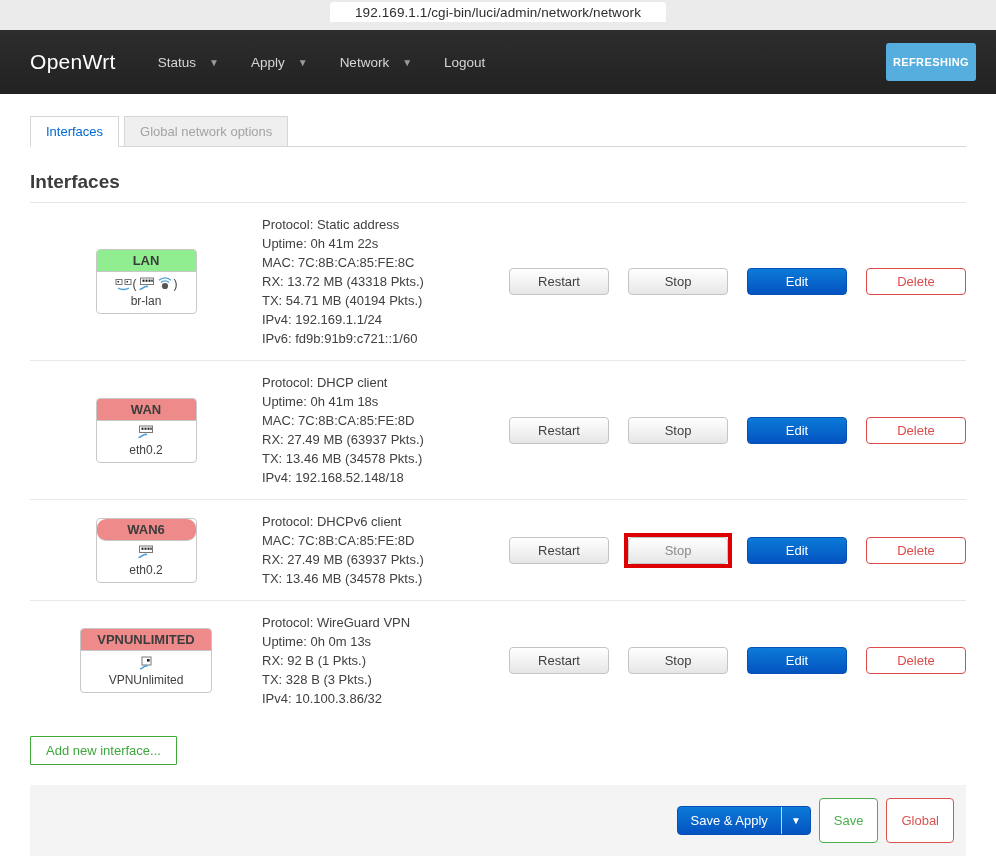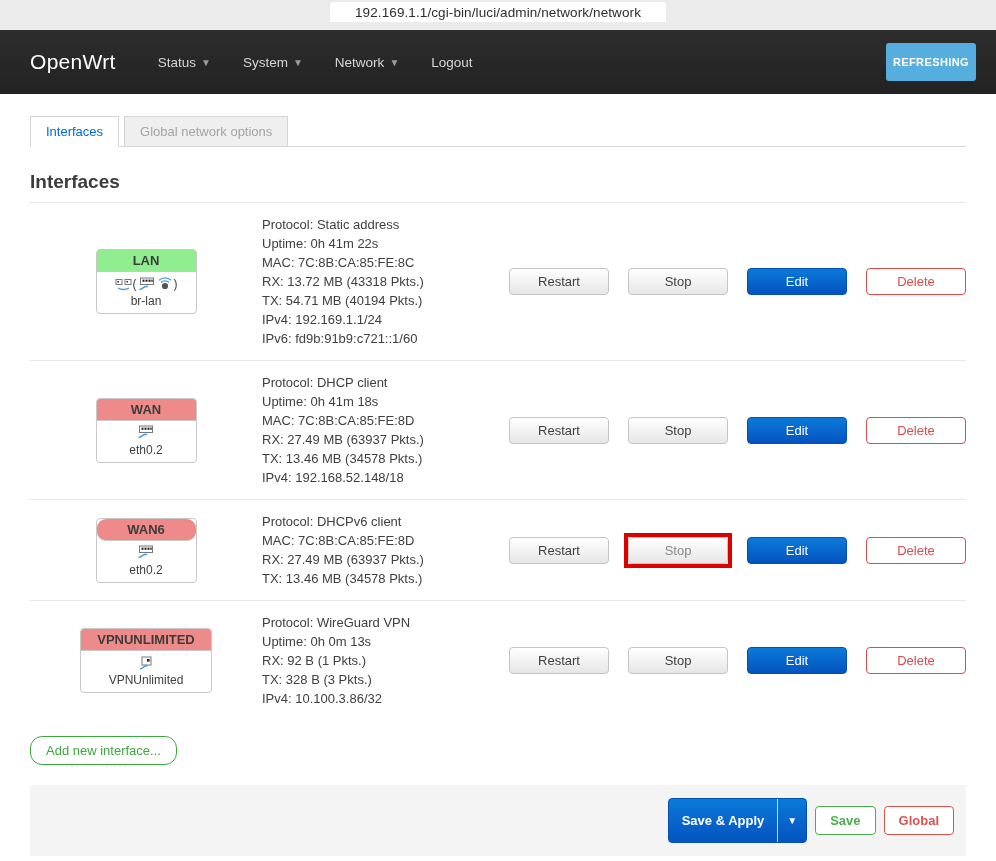--- a/index.html
+++ b/index.html
@@ -34,21 +34,21 @@
     height: 64px;
     background: linear-gradient(#2d2d2d, #222222);
     display: flex; align-items: center;
     padding: 0 20px 0 30px;
   }
   .brand {
     color: #ffffff; font-size: 21px; font-weight: 400;
     letter-spacing: 0.3px; margin-right: 42px;
   }
   .nav-items { display: flex; align-items: center; gap: 32px; flex: 1; }
-  .nav-item { color: #d6d6d6; font-size: 13.5px; cursor: pointer; display: flex; align-items: center; gap: 5px; justify-content: space-between; }
+  .nav-item { color: #d6d6d6; font-size: 13.5px; cursor: pointer; display: flex; align-items: center; gap: 13px; justify-content: space-between; }
   .caret { font-size: 10px; color: #9a9a9a; }
   .refresh-badge {
     background: #55aede; color: #ffffff;
     font-size: 11px; font-weight: bold;
     padding: 13px 7px; border-radius: 3px;
     letter-spacing: 0.4px;
   }
 
   
   .content { padding: 0 30px; }
@@ -130,21 +130,21 @@
     left: -5px; right: -5px; top: -5px; bottom: -5px;
     border: 4px solid #dd0000;
     pointer-events: none;
   }
 
   .add-iface-btn {
     margin-top: 16px;
     background: #ffffff;
     color: #3ea73e;
     border: 1px solid #3ea73e;
-    border-radius: 12px;
+    border-radius: 1px;
     padding: 6px 15px;
     font-family: "Liberation Sans", sans-serif;
     font-size: 13px;
     cursor: pointer;
   }
 
   
   .action-panel {
     margin-top: 20px;
     background: #f4f4f4;
@@ -153,32 +153,32 @@
   }
   .split-btn {
     display: inline-flex; align-items: stretch;
     background: linear-gradient(#0b7ad8, #0453c0);
     border: 1px solid #0450b4;
     border-radius: 4px;
     overflow: hidden;
     color: #ffffff;
     cursor: pointer;
   }
-  .split-main { padding: 14px 13px; font-size: 13px; font-weight: bold; }
+  .split-main { padding: 6px 13px; font-size: 13px; font-weight: normal; }
   .split-caret {
     padding: 6px 9px; display: flex; align-items: center;
     border-left: 1px solid rgba(255,255,255,0.75);
     font-size: 10px;
   }
   .btn-save, .btn-reset {
     background: #ffffff;
     border-radius: 4px;
-    padding: 6px 14px;
+    padding: 14px 14px;
     font-family: "Liberation Sans", sans-serif;
-    font-size: 13px; font-weight: bold;
+    font-size: 13px; font-weight: normal;
     cursor: pointer;
   }
   .btn-save { color: #4cae4c; border: 1px solid #4cae4c; }
   .btn-reset { color: #d9534f; border: 1px solid #d9534f; }
 
   
   .footer {
     margin-top: 17px;
     border-top: 1px solid #e5e5e5;
     padding: 13px 0;
@@ -195,21 +195,21 @@
 </div>
 
 <div class="navbar">
   <div class="brand">OpenWrt</div>
   <div class="nav-items">
     <div class="nav-item">
       <span>Status</span>
       <span class="caret">▼</span>
     </div>
     <div class="nav-item">
-      <span>System</span>
+      <span>Apply</span>
       <span class="caret">▼</span>
     </div>
     <div class="nav-item">
       <span>Network</span>
       <span class="caret">▼</span>
     </div>
     <div class="nav-item">
       <span>Logout</span>
     </div>
   </div>

